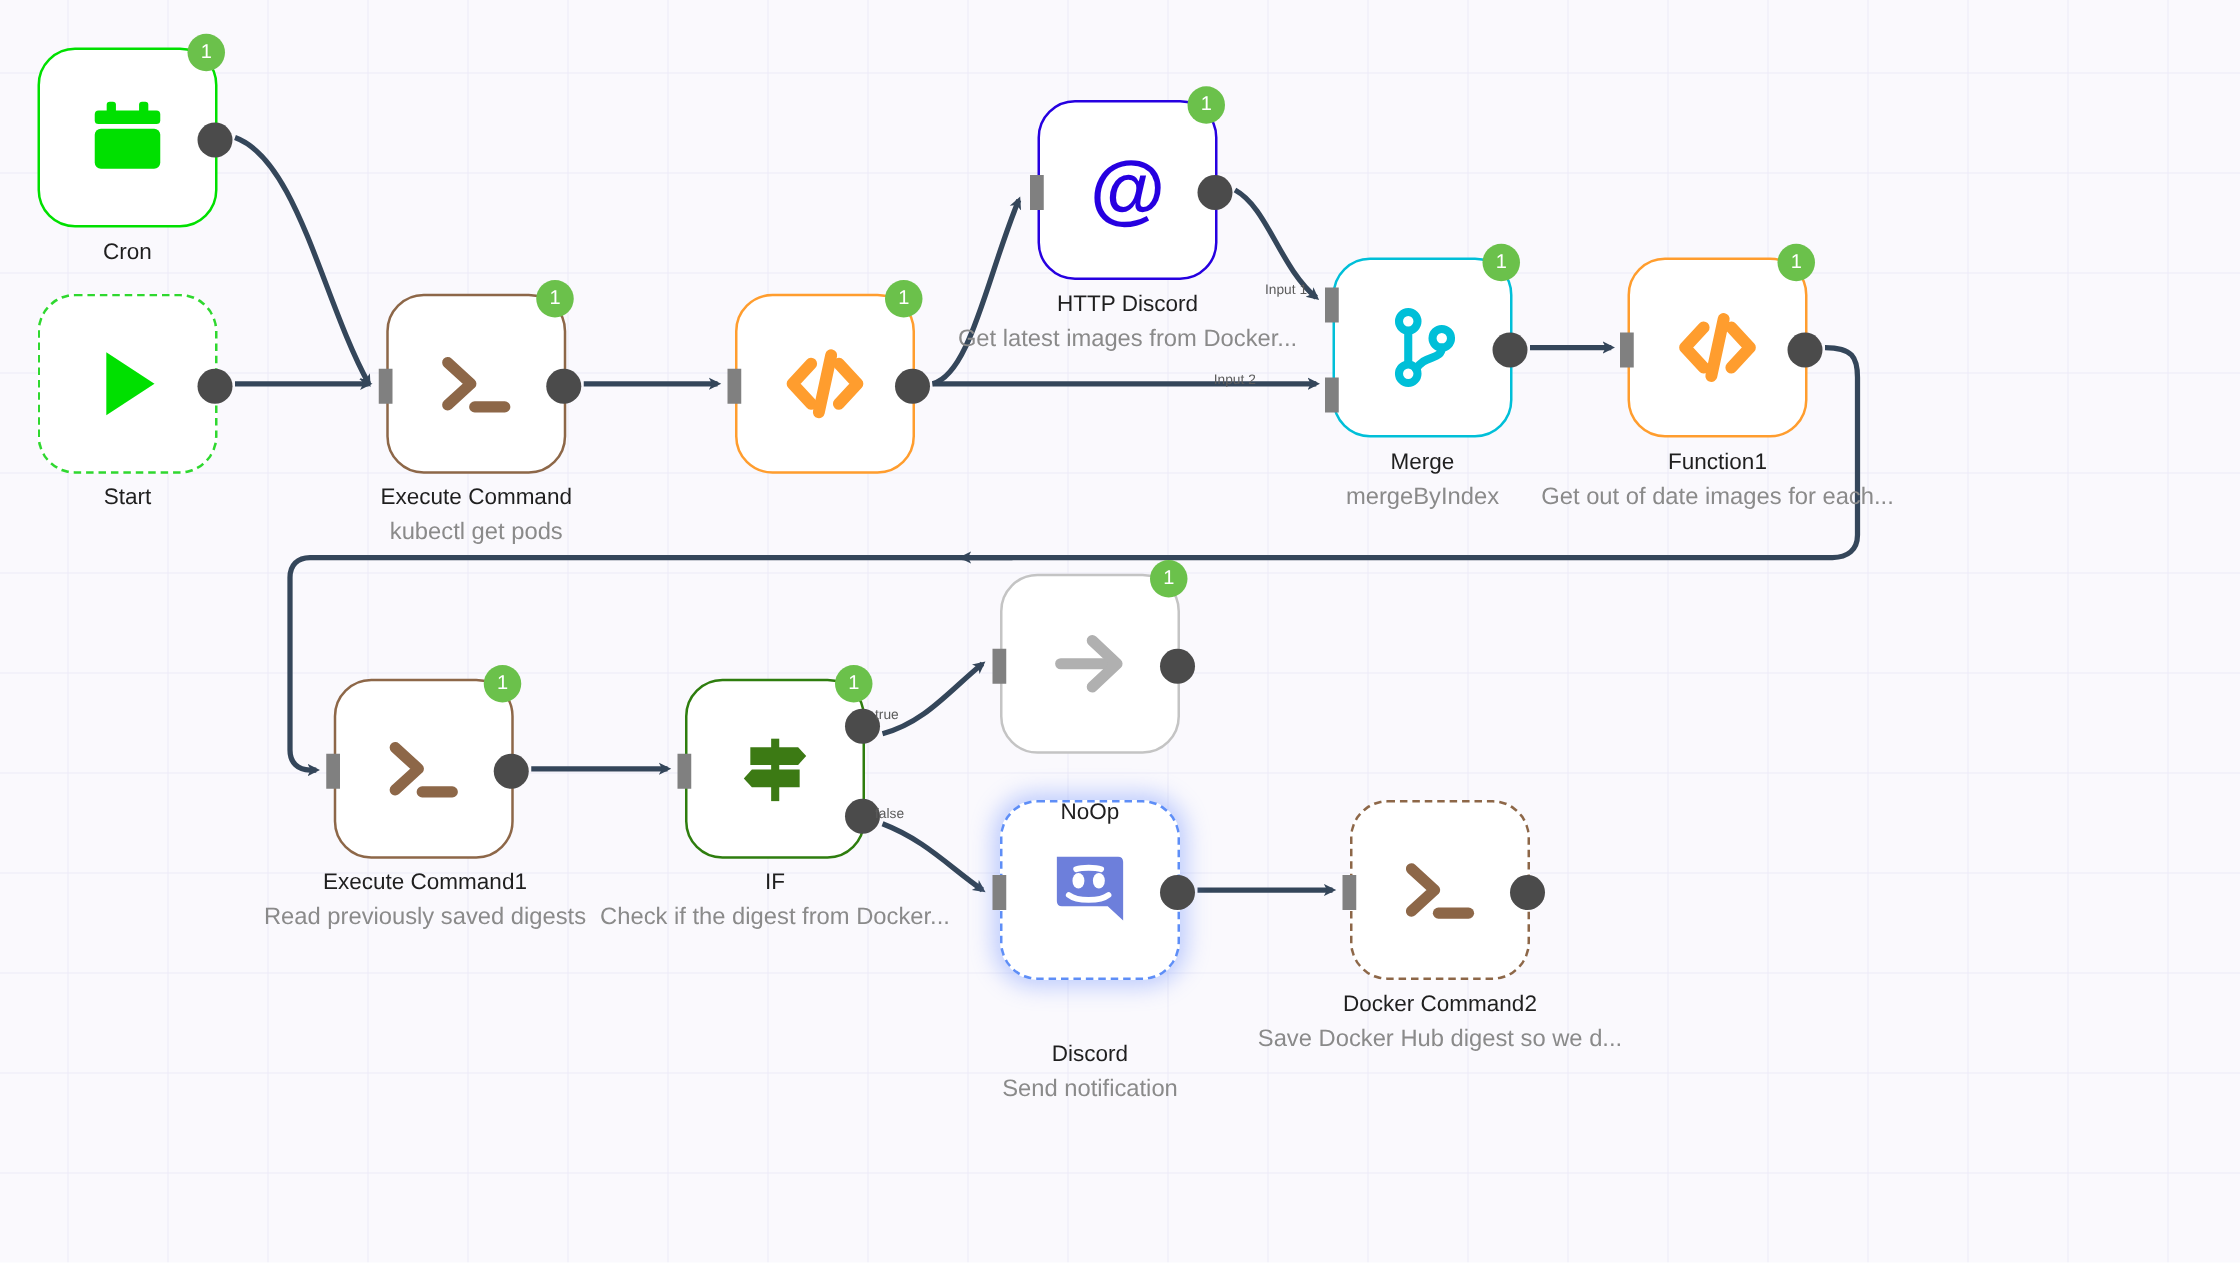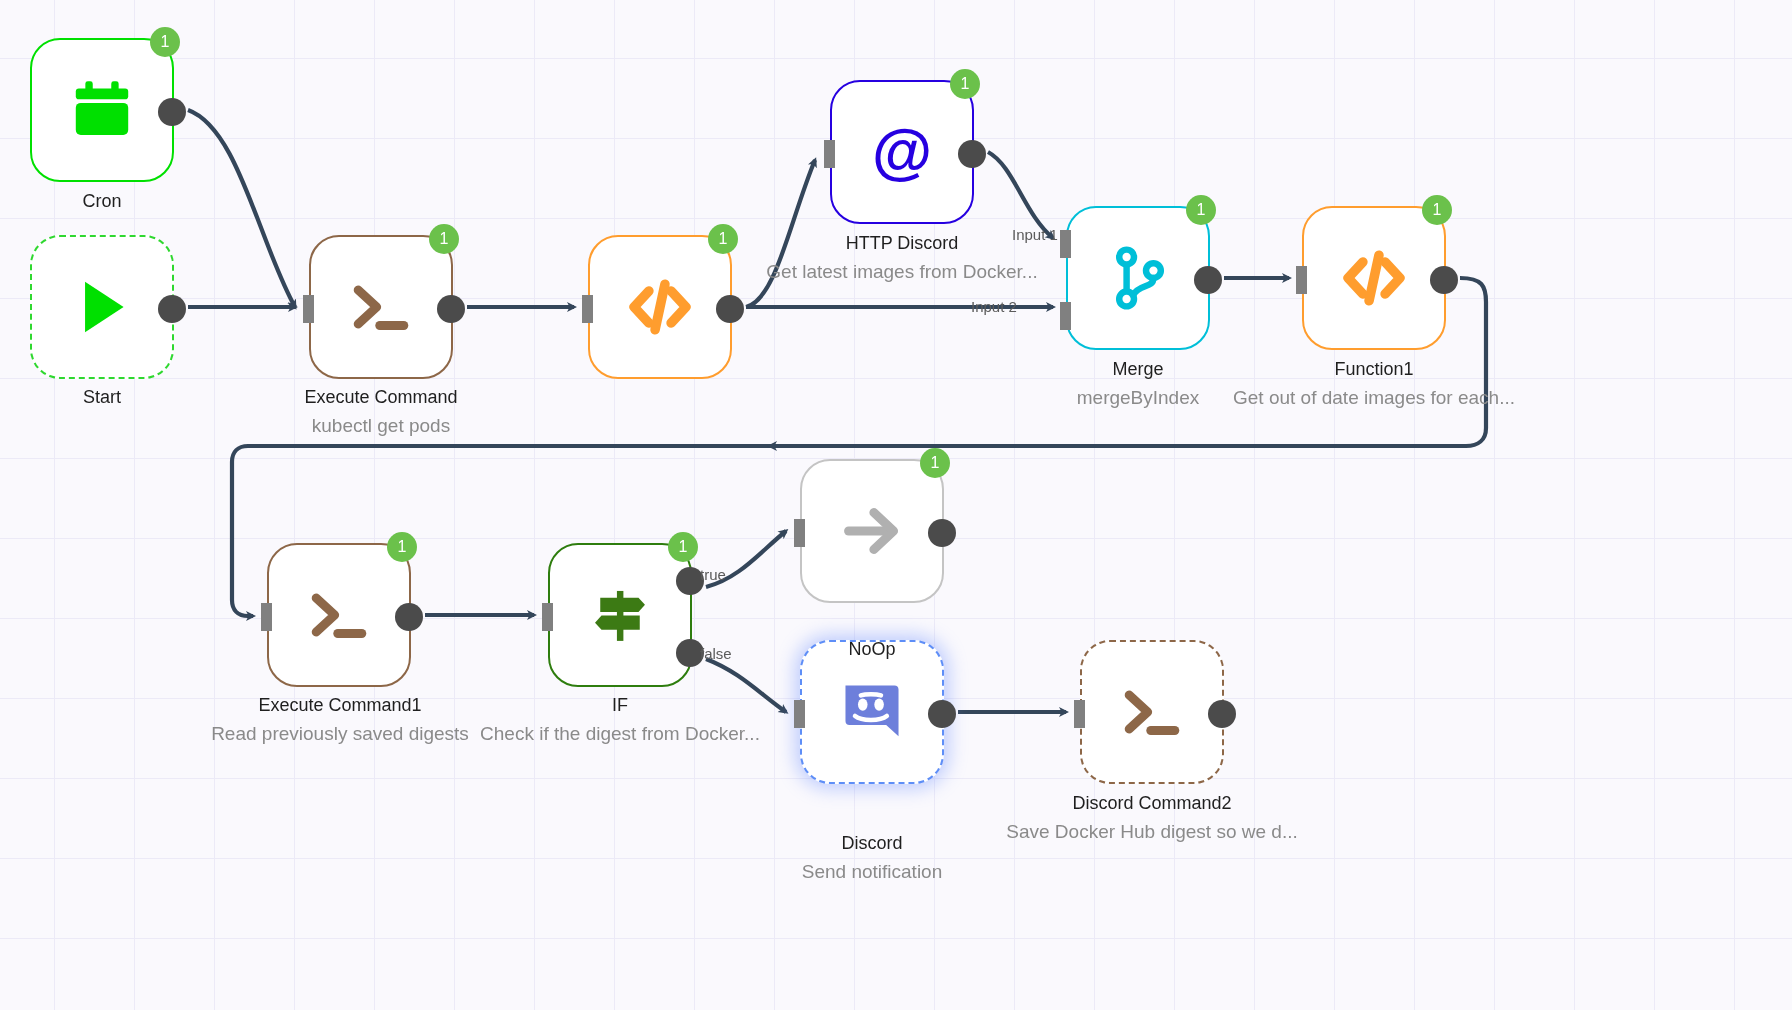--- a/index.html
+++ b/index.html
@@ -66,21 +66,21 @@
     right: -14px;
     top: 58px;
   }
   .port.in2 { top: 22px; }
   .port.in3 { top: 94px; }
   .port.out-true { top: 22px; right: -14px; }
   .port.out-false { top: 94px; right: -14px; }
 
   .port-label {
     position: absolute;
-    font-size: 15px;
+    font-size: 11px;
     color: #5b5b5b;
     white-space: nowrap;
     z-index: 9;
     font-family: "Liberation Sans", sans-serif;
     text-align: right;
   }
 
   .nodelabel {
     position: absolute;
     text-align: center;
@@ -333,17 +333,17 @@
     <span class="icon">
       <svg viewBox="0 0 24 24" width="74" height="74">
         <path d="M4.6 6.5 L10.6 12 L4.6 17.5" stroke="#8d6748" stroke-width="2.9" fill="none" stroke-linecap="round" stroke-linejoin="round"></path>
         <path d="M11.6 18 L19.4 18" stroke="#8d6748" stroke-width="2.9" fill="none" stroke-linecap="round"></path>
       </svg>
     </span>
     <span class="port in"></span>
     <span class="port out"></span>
   </div>
   <div class="nodelabel" style="left:1152px; top:788px;">
-    <div class="title">Discord Command2</div>
+    <div class="title">Docker Command2</div>
     <div class="sub">Save Docker Hub digest so we d...</div>
   </div>
 
 </div>
 
 </body></html>

